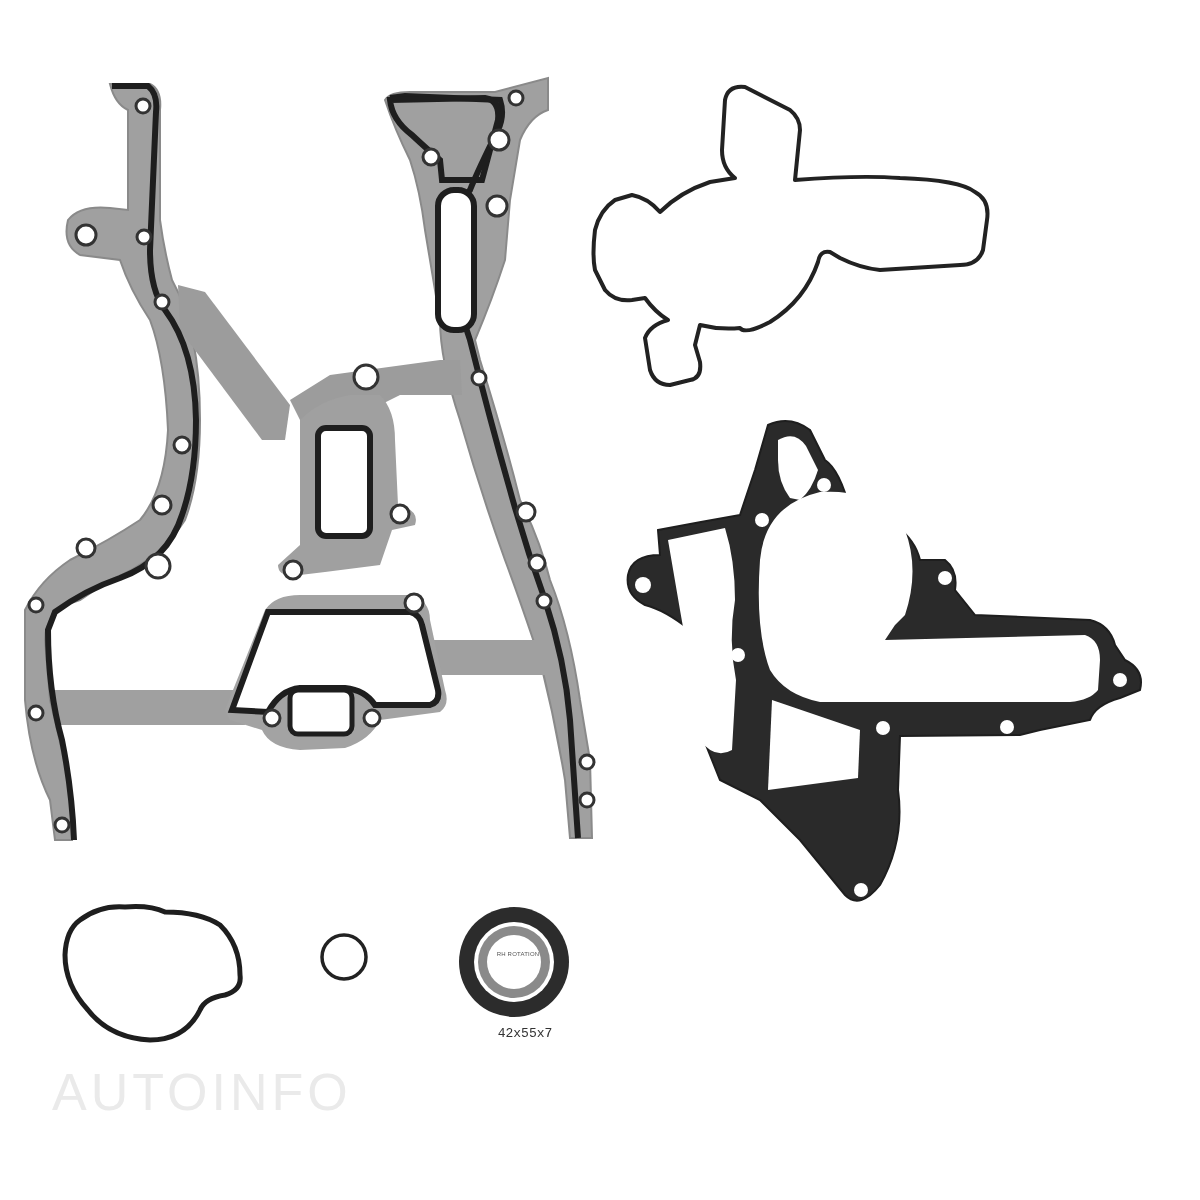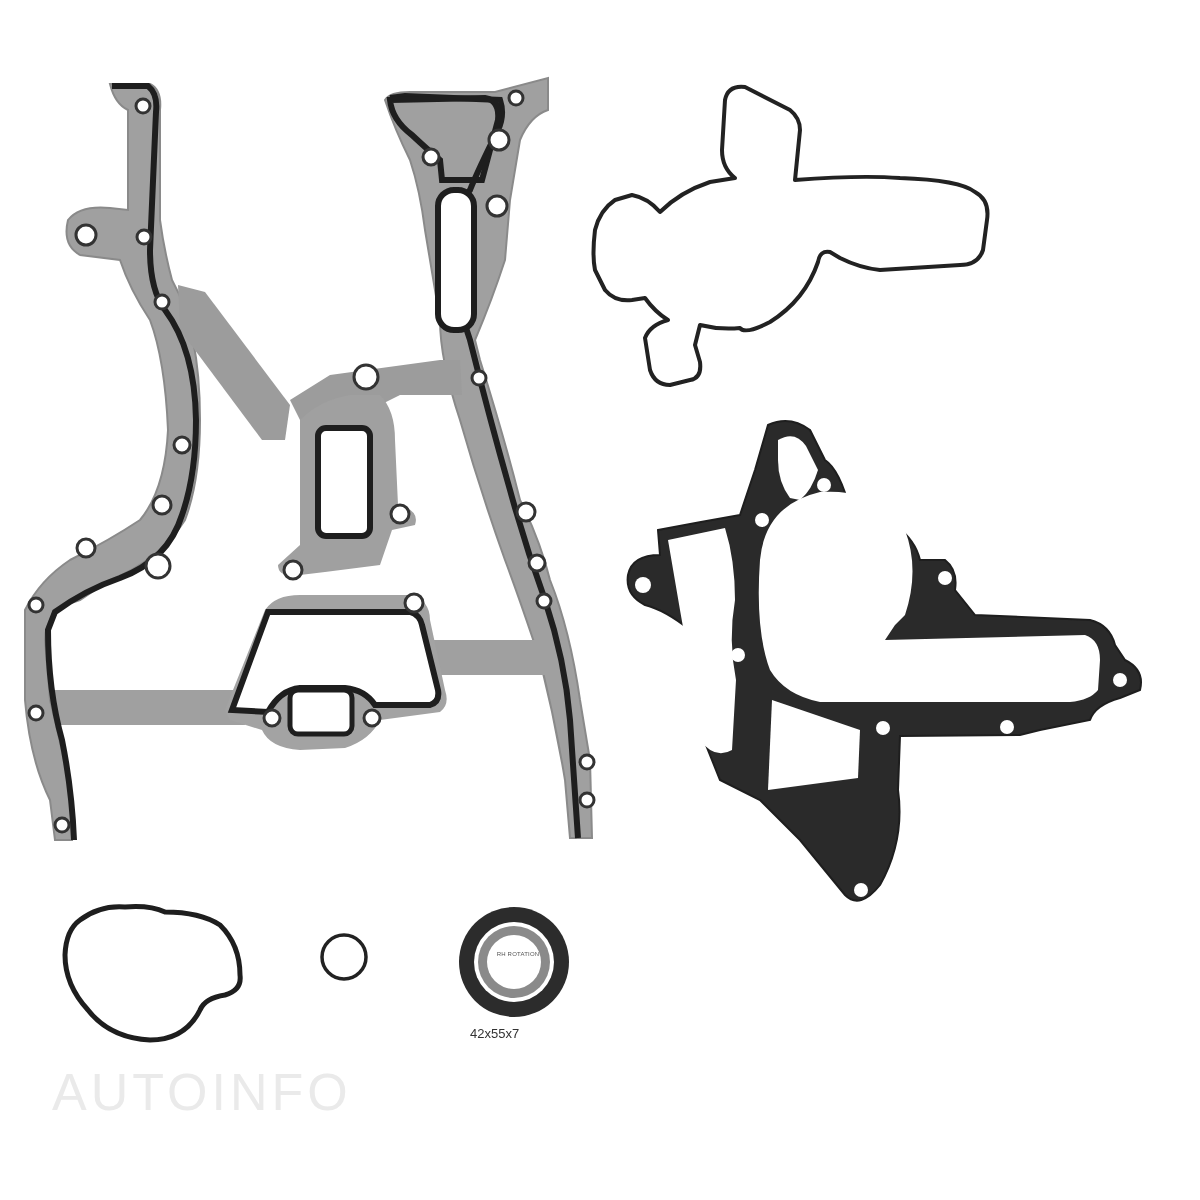--- a/index.html
+++ b/index.html
@@ -1,19 +1,19 @@
 <!DOCTYPE html>
 <html><head>
   <meta charset="utf-8">
   <style>
     html, body { margin: 0; padding: 0; background: #ffffff; }
     body { width: 1200px; height: 1200px; position: relative; overflow: hidden; font-family: "Liberation Sans", sans-serif; }
     .stage { position: absolute; left: 0; top: 0; width: 1200px; height: 1200px; }
     .stage svg { position: absolute; left: 0; top: 0; }
-    .seal-size { position: absolute; left: 470px; top: 1026px; width: 110px; font-size: 13px; color: #333333; font-family: Liberation Sans, sans-serif; }
+    .seal-size { position: absolute; left: 470px; top: 1026px; width: 110px; text-align: center; font-size: 13px; color: #333333; font-family: Liberation Mono, monospace; }
     .seal-text { position: absolute; left: 478px; top: 951px; width: 80px; text-align: center; font-size: 6px; color: #555555; letter-spacing: 0.2px; font-family: "Liberation Sans", sans-serif; }
     .watermark { position: absolute; left: 52px; top: 1062px; font-size: 52px; letter-spacing: 4px; color: #eaeaea; font-family: "Liberation Sans", sans-serif; font-weight: 300; }
   </style>
 </head>
 <body>
 
 <div class="stage">
   <svg width="1200" height="1200" viewBox="0 0 1200 1200">
 
     <g>

